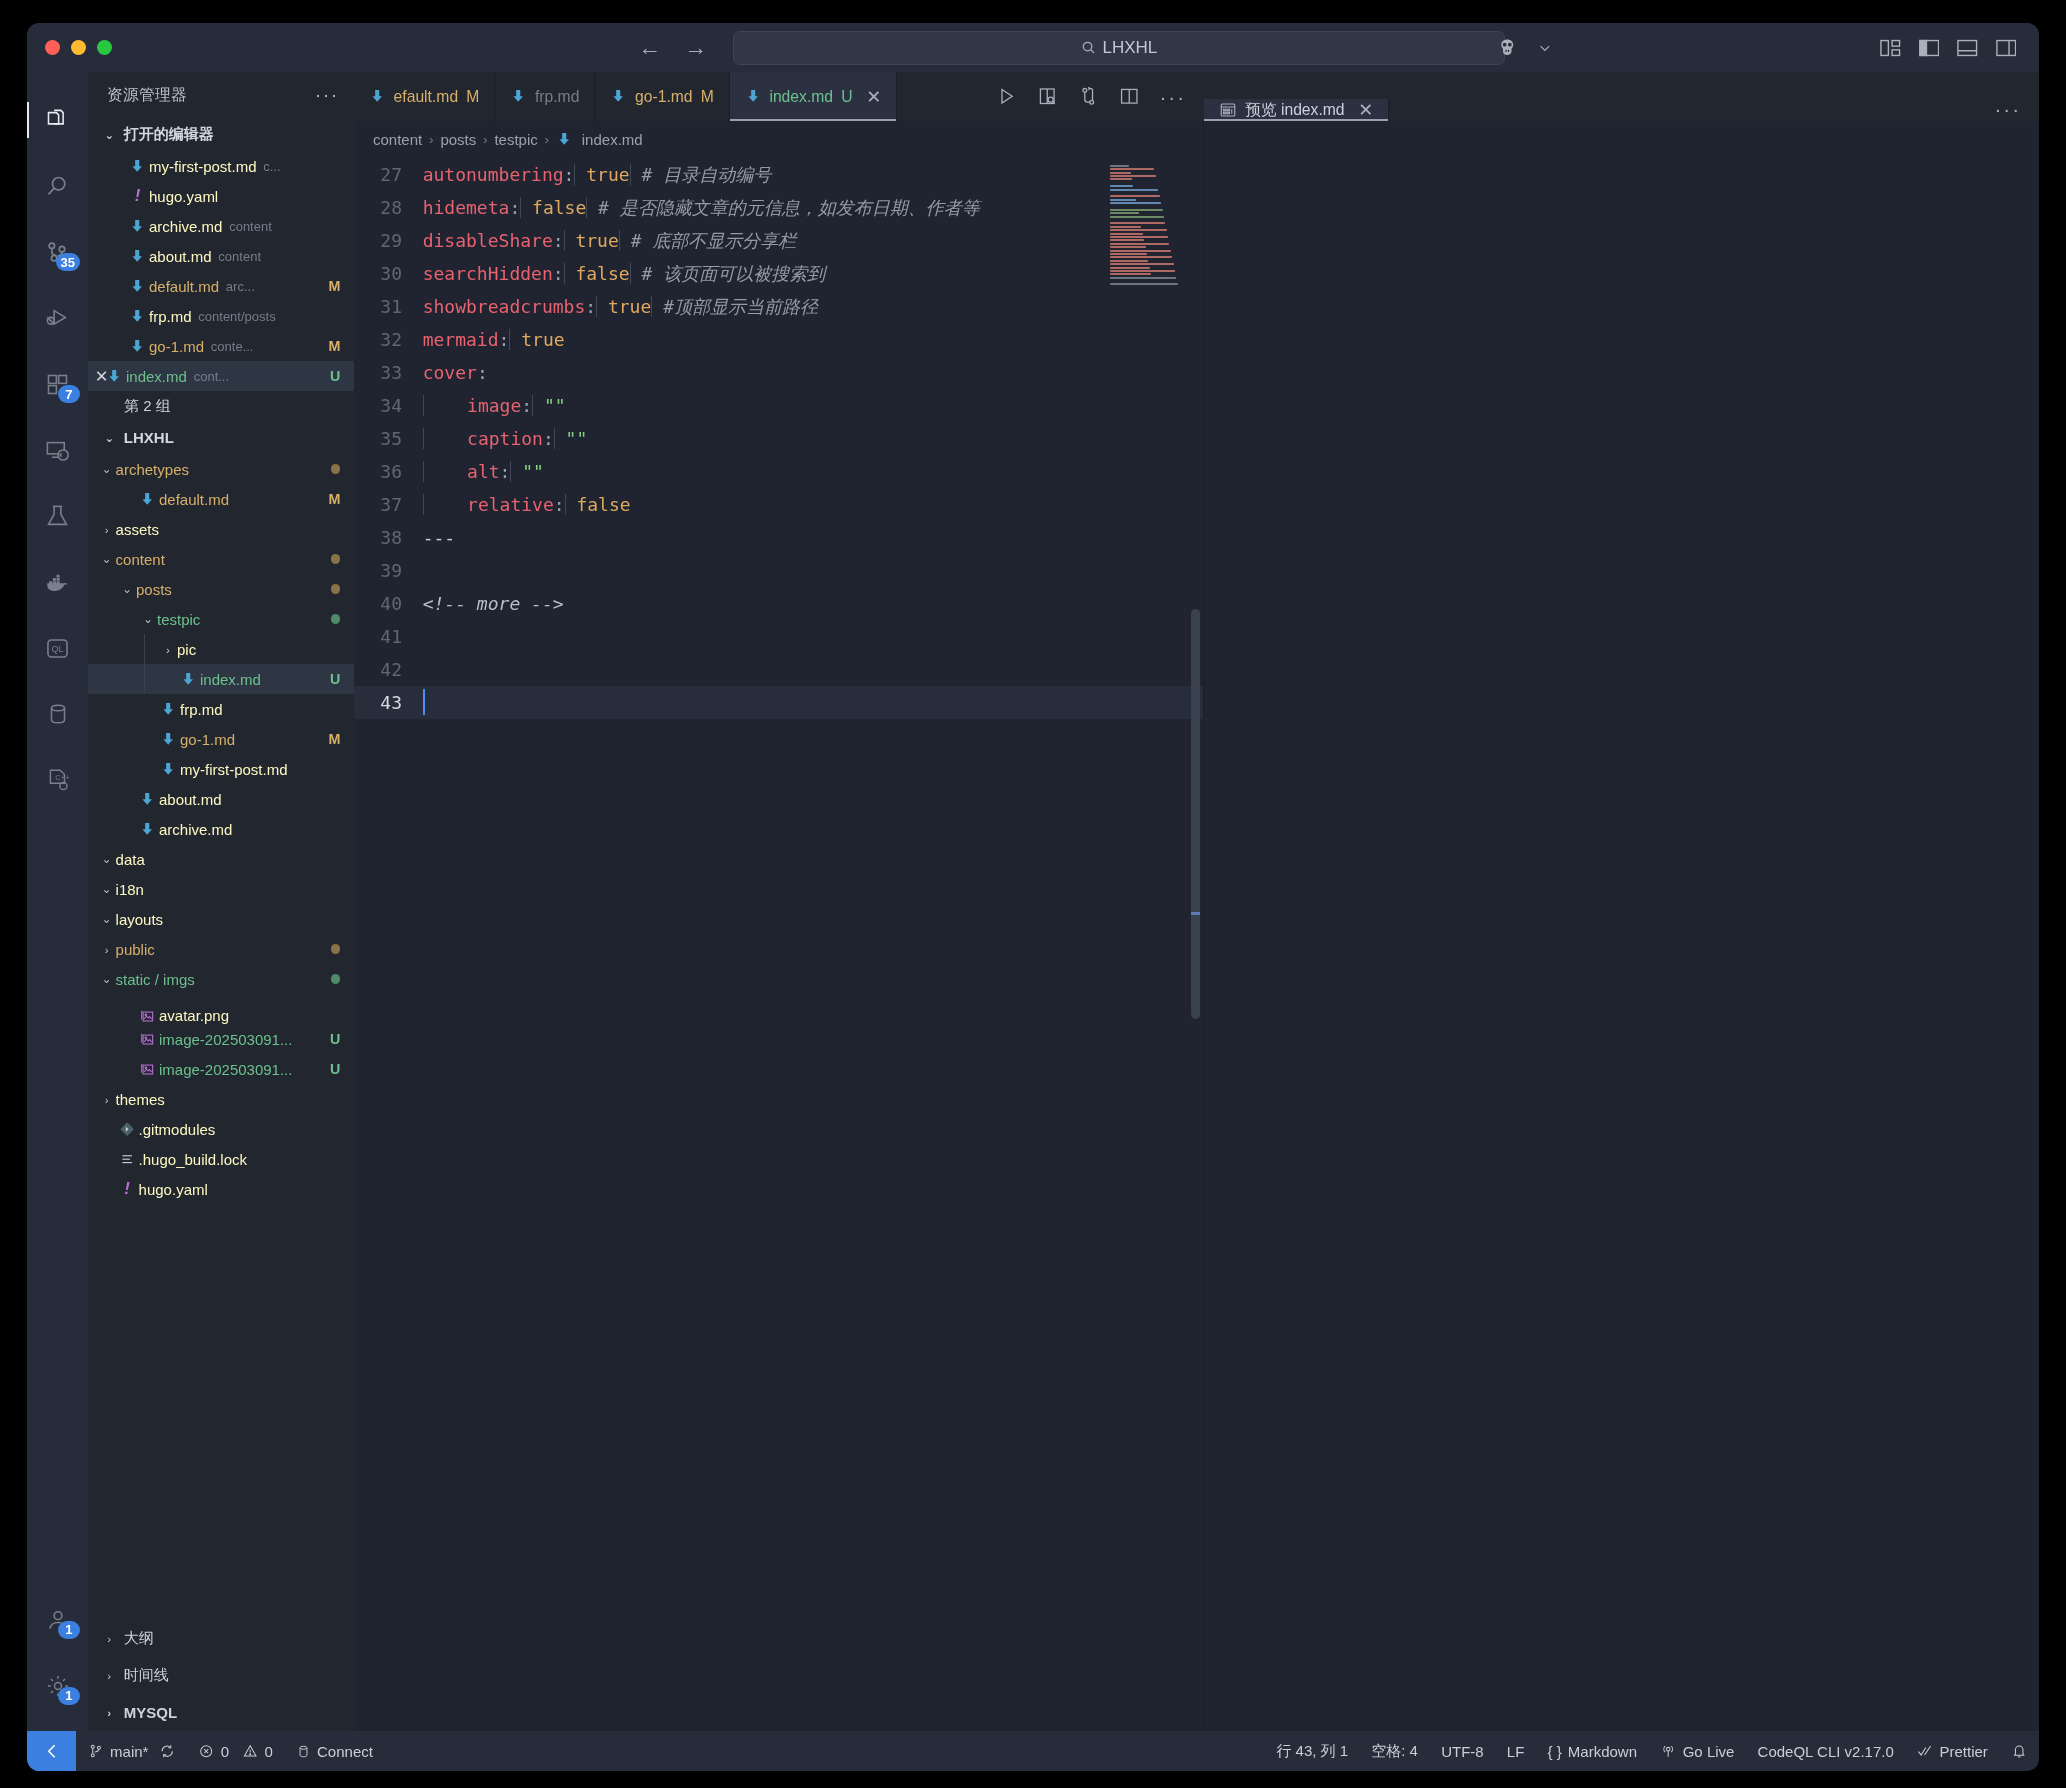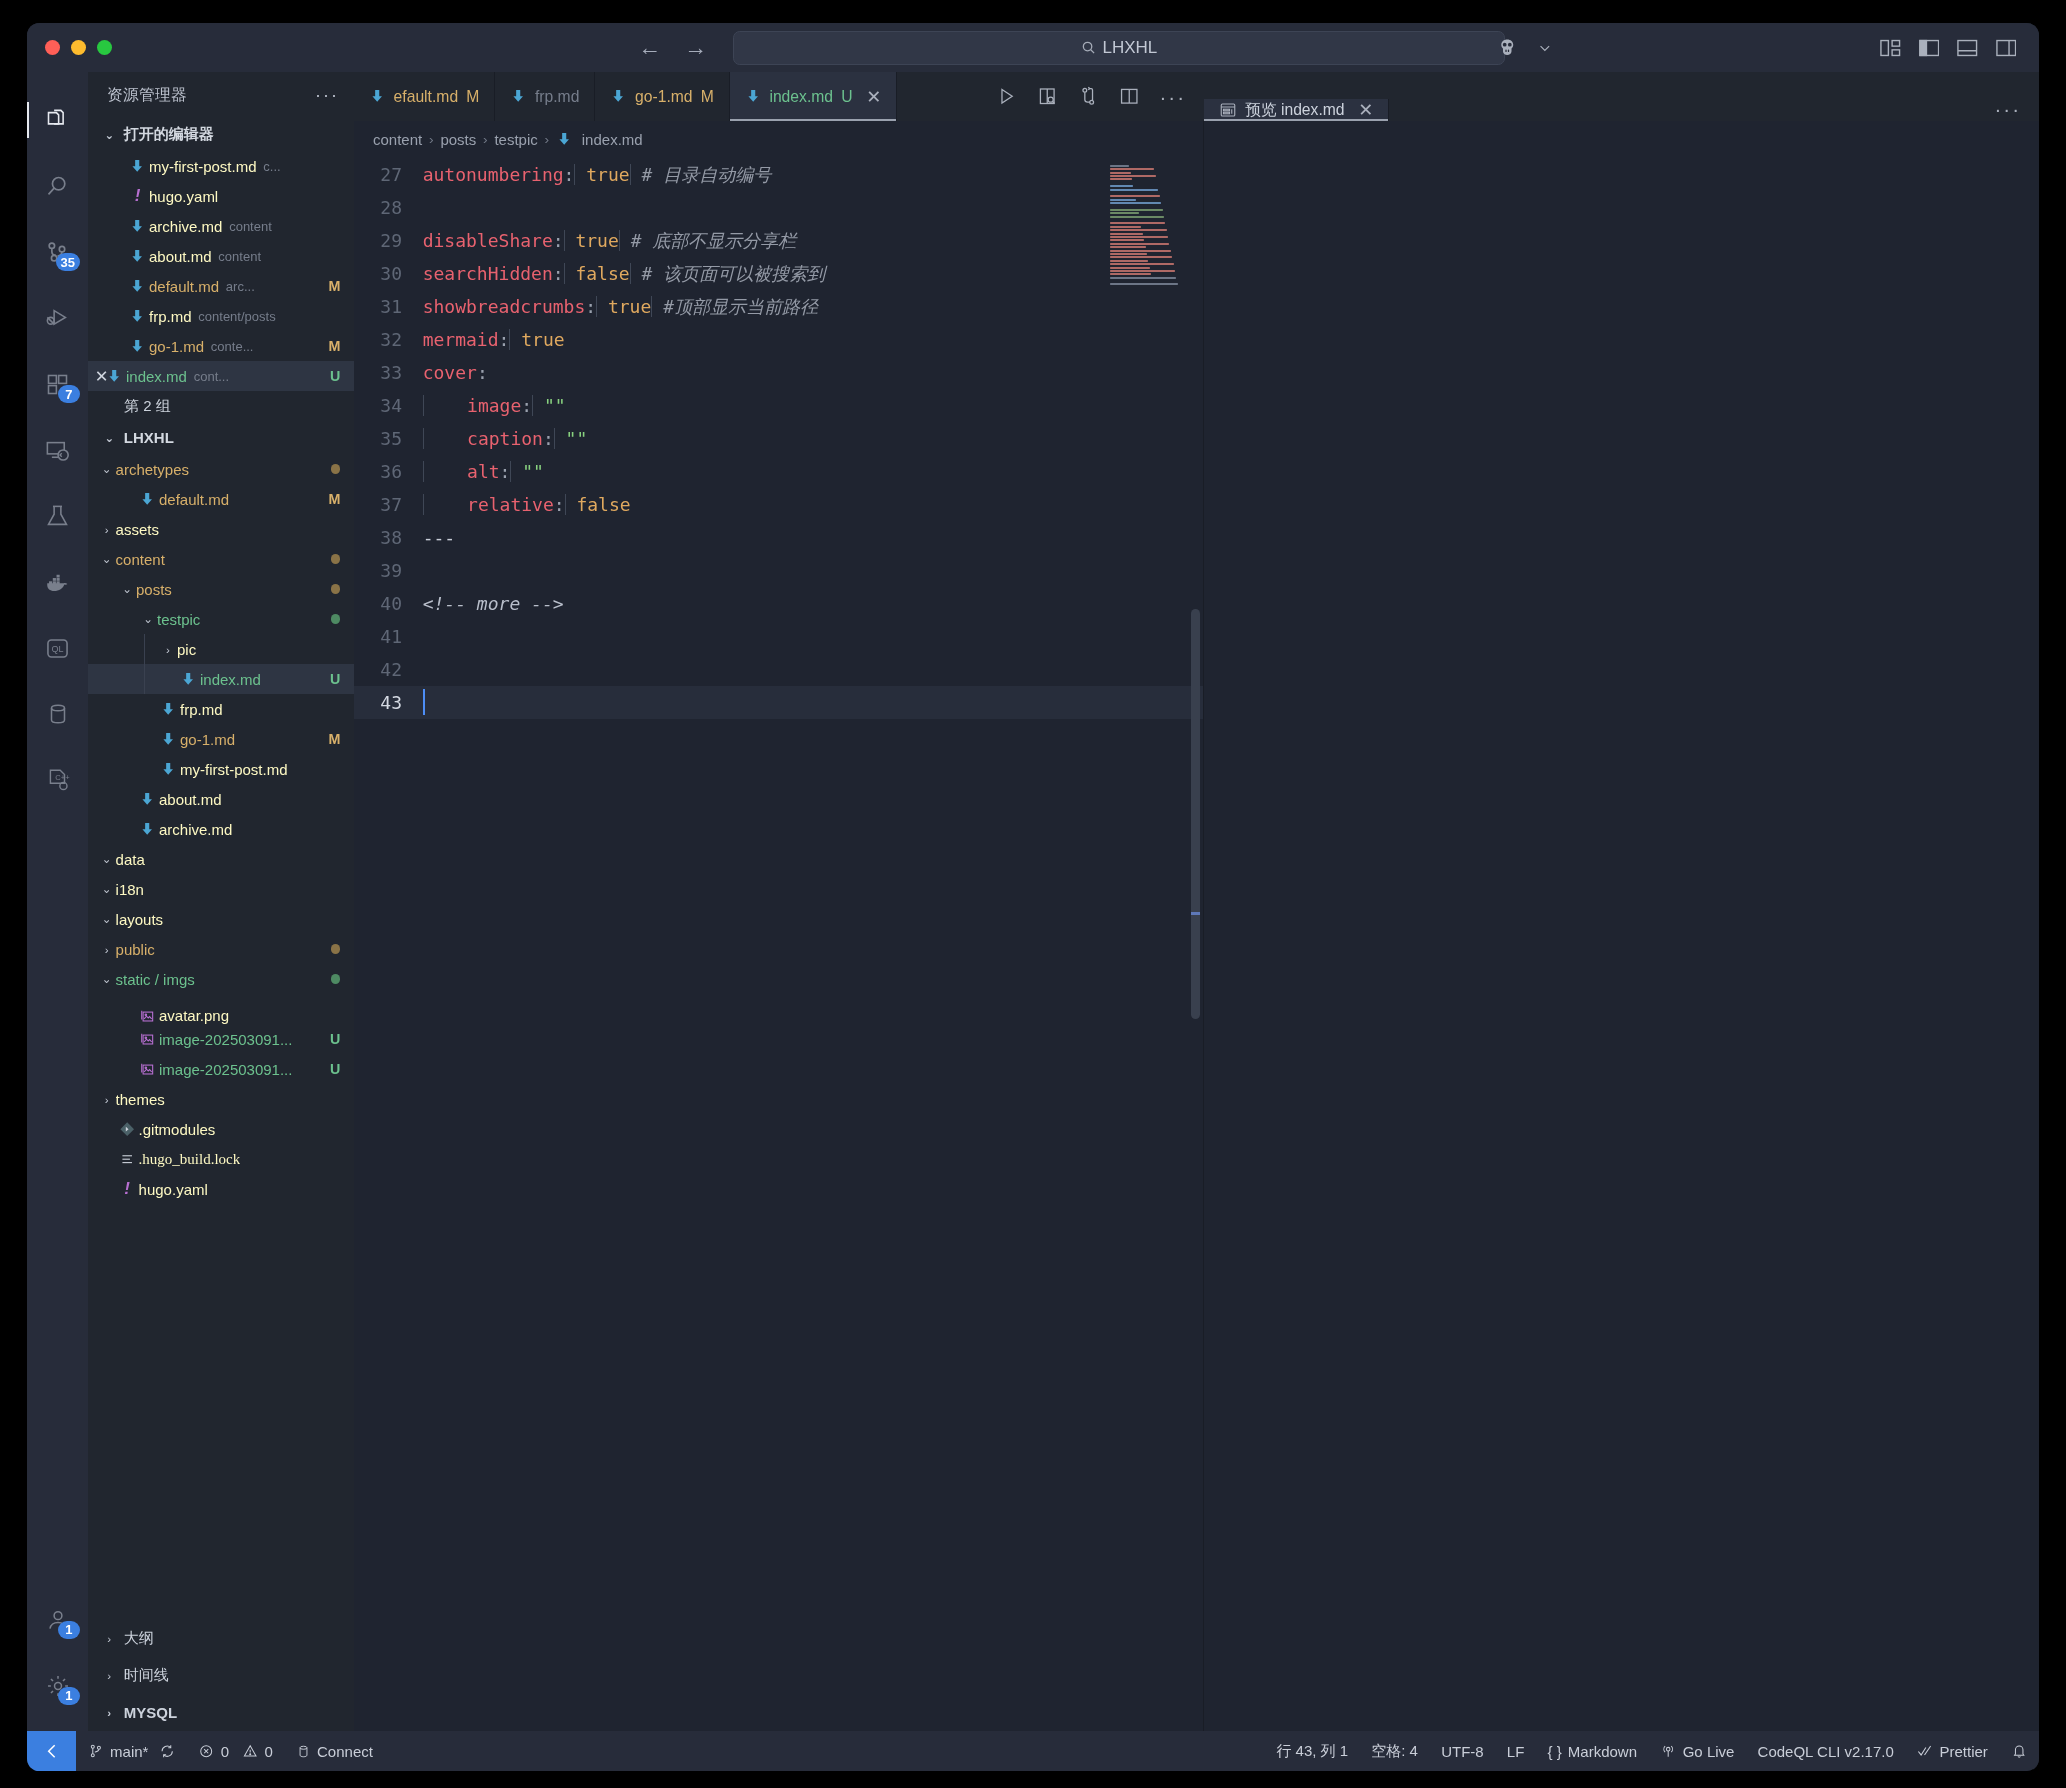--- a/index.html
+++ b/index.html
@@ -622,21 +622,21 @@
           <div class="row" style="padding-left: 9.6px;">
             <span style="width: 18px; flex: 0 0 auto;"></span>
             <span class="ic">
               <svg width="16.4" height="16.4" viewBox="0 0 24 24" fill="#4b6168">
                 <path d="M12 2l10 10-10 10L2 12z"></path>
                 <path d="M10 8.5l4 3.5-4 3.5z" fill="#cfd5de"></path>
               </svg>
             </span>
             <span class="nm c-def">.gitmodules</span>
           </div>
-          <div class="row" style="padding-left: 9.6px; font-family: Liberation Serif, serif;">
+          <div class="row" style="padding-left: 9.6px;">
             <span style="width: 18px; flex: 0 0 auto;"></span>
             <span class="ic">
               <svg width="16.4" height="16.4" viewBox="0 0 24 24" fill="none" stroke="#cfd5de" stroke-width="1.6">
                 <line x1="5" y1="7" x2="19" y2="7"></line>
                 <line x1="5" y1="12" x2="16" y2="12"></line>
                 <line x1="5" y1="17" x2="19" y2="17"></line>
               </svg>
             </span>
             <span class="nm c-def">.hugo_build.lock</span>
           </div>
@@ -778,20 +778,21 @@
               <span>index.md</span>
             </div>
           <div class="code">
             <div id="code-lines">
                 <div class="ln">
                   <div class="no">27</div>
                   <div class="txt" style="max-width: 601px;"><span class="k-key">autonumbering</span><span class="k-colon">:</span><span class="iguide" style="border-left: 0.7px solid rgb(63, 71, 86);"> </span><span class="k-bool">true</span><span class="iguide" style="border-left: 0.7px solid rgb(63, 71, 86);"> </span><span class="k-com"># 目录自动编号</span></div>
                 </div>
                 <div class="ln">
                   <div class="no">28</div>
+                  <div class="txt" style="max-width: 601px;"><span class="k-key">hidemeta</span><span class="k-colon">:</span><span class="iguide" style="border-left: 0.7px solid rgb(63, 71, 86);"> </span><span class="k-bool">false</span><span class="iguide" style="border-left: 0.7px solid rgb(63, 71, 86);"> </span><span class="k-com"># 是否隐藏文章的元信息，如发布日期、作者等</span></div>
                 </div>
                 <div class="ln">
                   <div class="no">29</div>
                   <div class="txt" style="max-width: 601px;"><span class="k-key">disableShare</span><span class="k-colon">:</span><span class="iguide" style="border-left: 0.7px solid rgb(63, 71, 86);"> </span><span class="k-bool">true</span><span class="iguide" style="border-left: 0.7px solid rgb(63, 71, 86);"> </span><span class="k-com"># 底部不显示分享栏</span></div>
                 </div>
                 <div class="ln">
                   <div class="no">30</div>
                   <div class="txt" style="max-width: 601px;"><span class="k-key">searchHidden</span><span class="k-colon">:</span><span class="iguide" style="border-left: 0.7px solid rgb(63, 71, 86);"> </span><span class="k-bool">false</span><span class="iguide" style="border-left: 0.7px solid rgb(63, 71, 86);"> </span><span class="k-com"># 该页面可以被搜索到</span></div>
                 </div>
                 <div class="ln">

